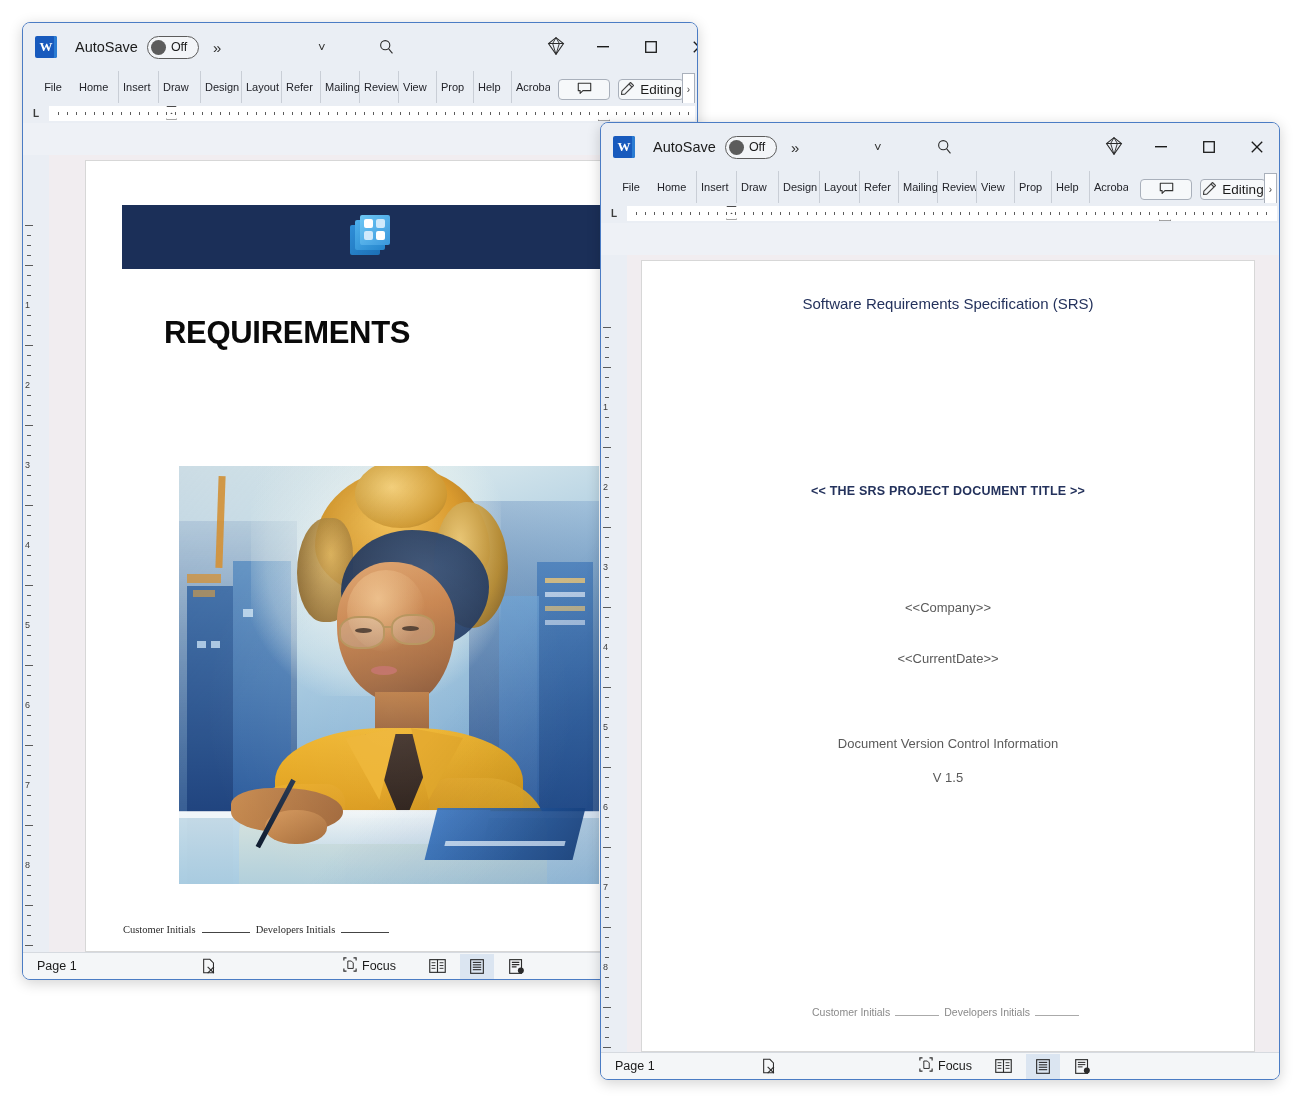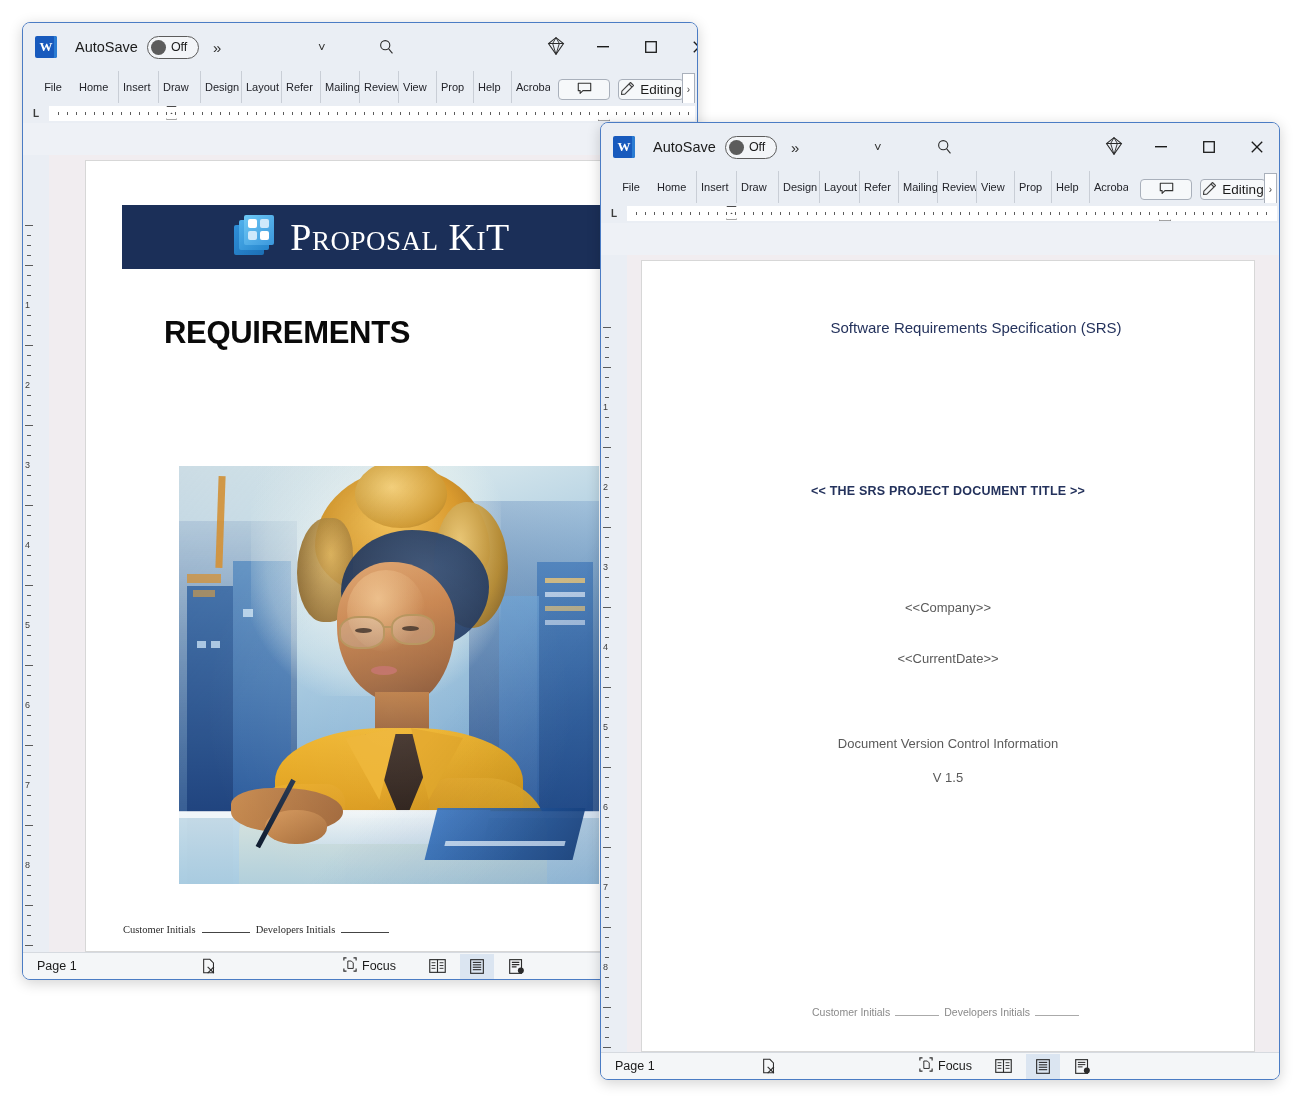--- a/index.html
+++ b/index.html
@@ -488,23 +488,20 @@
         <div class="pk-banner" style="left:36px; top:44px; width:500px; height:64px;">
           <div class="pk-logo-mark">
             <div class="pk-sq" style="left:0; top:10px; width:30px; height:30px; background:linear-gradient(135deg,#2f8fd8,#1c6fb5);"></div>
             <div class="pk-sq" style="left:5px; top:5px; width:30px; height:30px; background:linear-gradient(135deg,#4fb0ec,#2585cc);"></div>
             <div class="pk-sq" style="left:10px; top:0; width:30px; height:30px; background:linear-gradient(135deg,#6ec8f5,#3a97dc);"></div>
             <div class="pk-sq" style="left:14px; top:4px; width:9px; height:9px; background:#ffffff;"></div>
             <div class="pk-sq" style="left:26px; top:4px; width:9px; height:9px; background:#cfe9fb;"></div>
             <div class="pk-sq" style="left:14px; top:16px; width:9px; height:9px; background:#cfe9fb;"></div>
             <div class="pk-sq" style="left:26px; top:16px; width:9px; height:9px; background:#ffffff;"></div>
           </div>
-          <div class="pk-word">
-            P<span class="sc">ROPOSAL</span> K<span class="sc">I</span>T
-          </div>
         </div>
 
         <div class="doc1-title" style="left:78px; top:152px; width:420px;">
           <div>REQUIREMENTS</div>
         </div>
 
         <div class="doc1-art" style="left:93px; top:305px; width:420px; height:418px;">
 
           <div class="art-l" style="inset:0; background:linear-gradient(160deg,#e8f1ef 0%,#cfe2ea 22%,#9fc4dd 48%,#7aa9cf 70%,#9ec3d8 100%);"></div>
 
@@ -862,21 +859,21 @@
         <div class="vtick major" style="top: 752px;"></div>
         <div class="vtick" style="top: 762px;"></div>
         <div class="vtick" style="top: 772px;"></div>
         <div class="vtick" style="top: 782px;"></div>
         <div class="vtick major" style="top: 792px;"></div>
       </div>
 
     <div class="canvas" style="left:26px; top:132px; right:0; bottom:27px;">
       <div class="page" style="left:15px; top:6px; width:612px; height:790px;">
 
-        <div class="d2-line d2-title" style="top:58px;margin-left:28px;">Software Requirements Specification (SRS)</div>
+        <div class="d2-line d2-title" style="top:34px;">Software Requirements Specification (SRS)</div>
         <div class="d2-line d2-ph" style="top:223px;">&lt;&lt; THE SRS PROJECT DOCUMENT TITLE &gt;&gt;</div>
         <div class="d2-line d2-gray" style="top:390px;">&lt;&lt;CurrentDate&gt;&gt;</div>
         <div class="d2-line d2-gray" style="top:339px;">&lt;&lt;Company&gt;&gt;</div>
         <div class="d2-line d2-gray" style="top:475px;">Document Version Control Information</div>
         <div class="d2-line d2-gray" style="top:509px;">V 1.5</div>
 
         <div class="d2-line d2-foot" style="top:745px;">
           <span>Customer Initials</span><span class="ul2"></span><span>Developers Initials</span><span class="ul2"></span>
         </div>
       </div>

